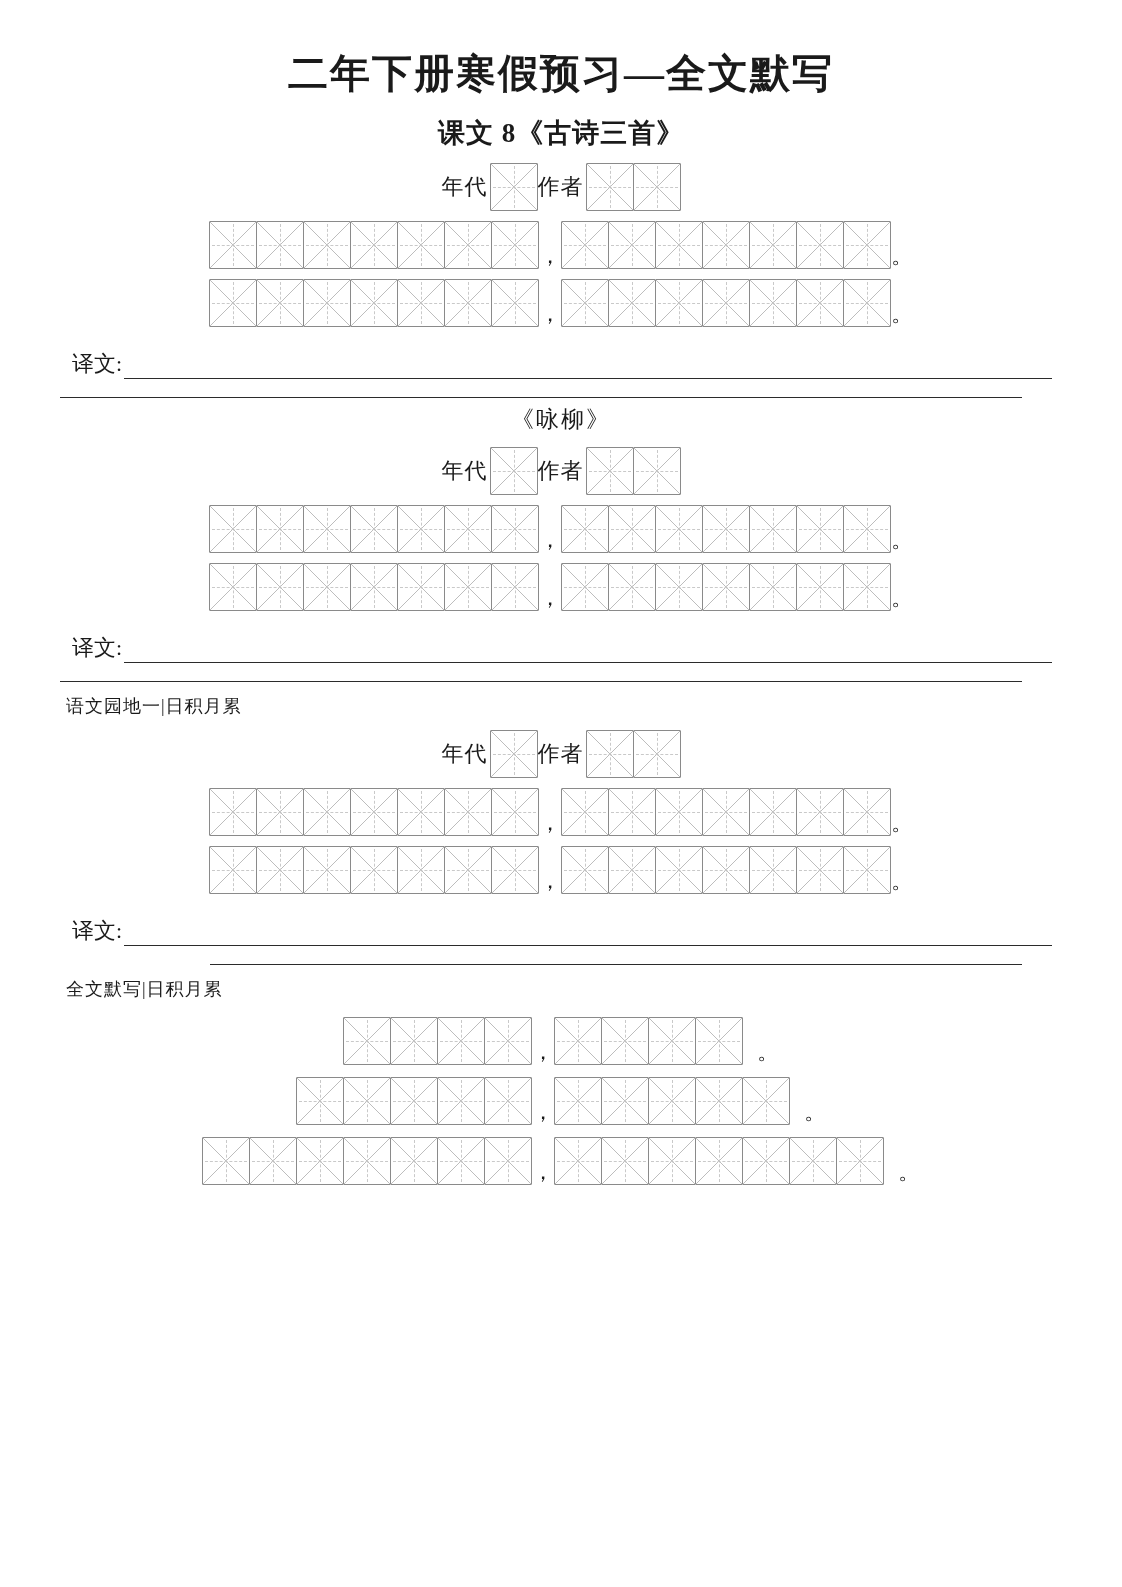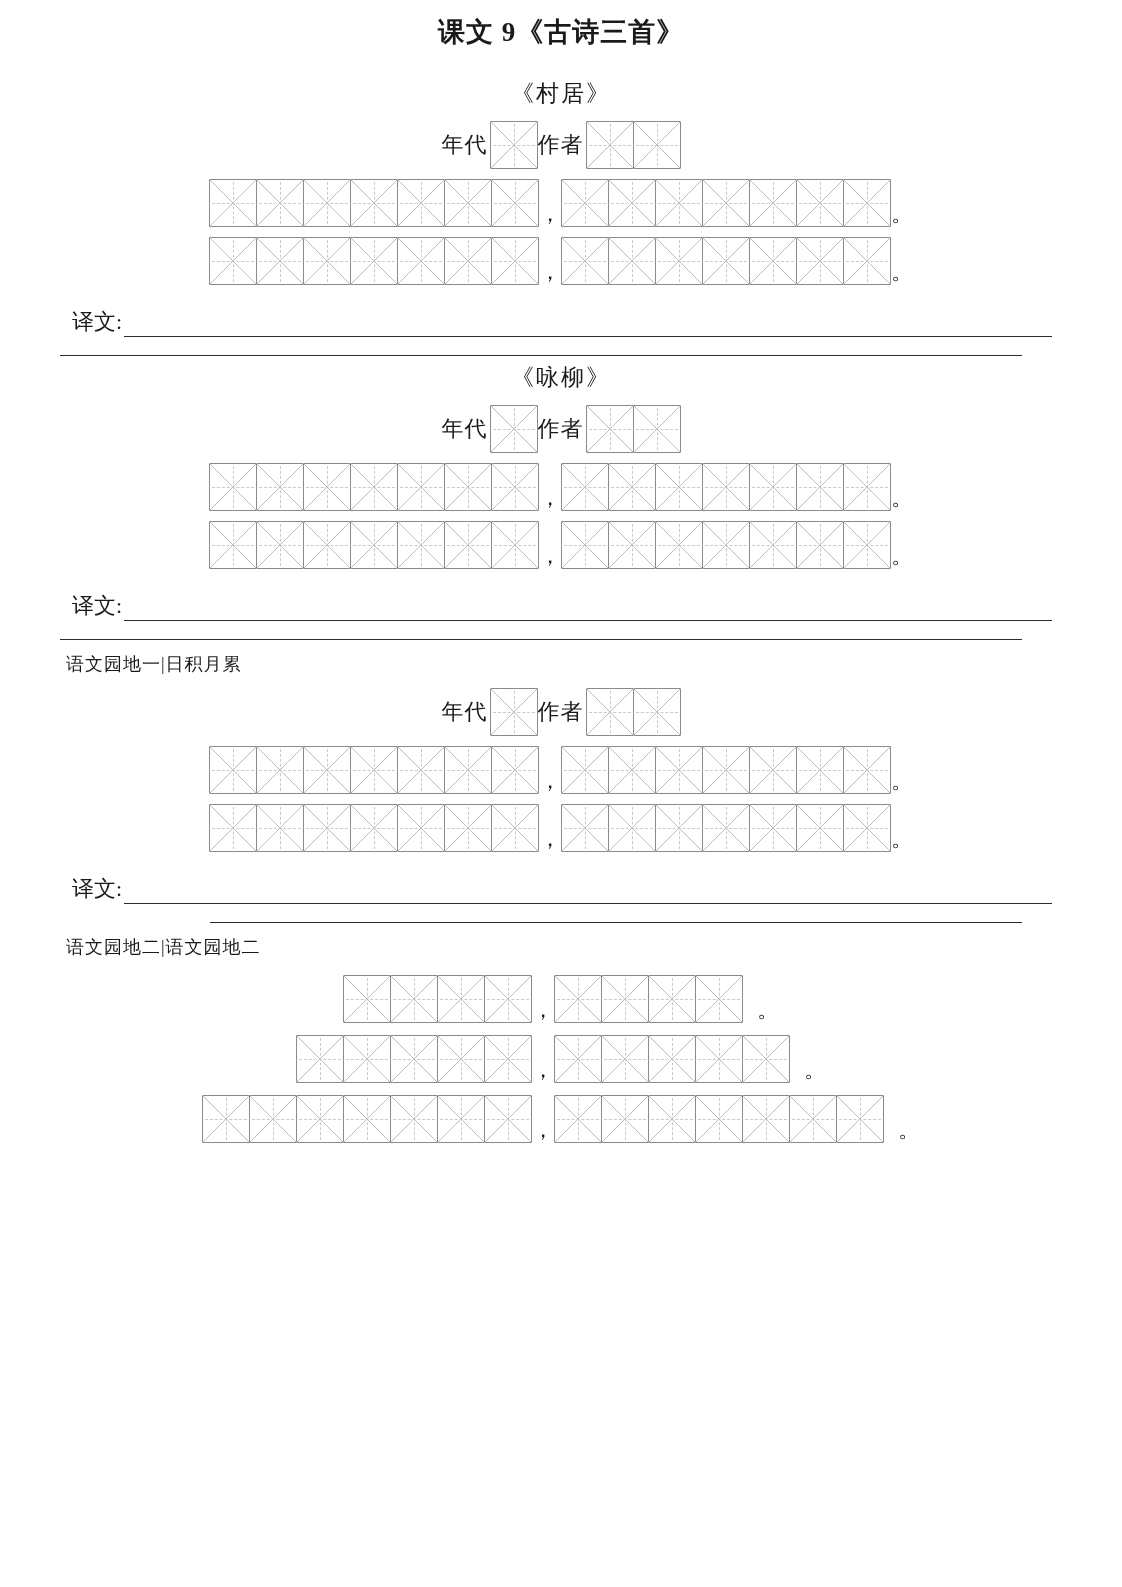--- a/index.html
+++ b/index.html
@@ -150,24 +150,24 @@
     margin-top: 12px;
     padding-left: 6px;
   }
   .tight { margin-top: 6px; }
 </style>
 </head>
 <body>
 
 <div class="page">
 
-  <div class="doc-subtitle">课文 9《古诗三首》</div>
+  <div class="doc-title">二年下册寒假预习—全文默写</div>
+  <div class="doc-subtitle">课文 8《古诗三首》</div>
 
   <div class="section">
-    <div class="poem-title">《村居》</div>
     <div class="meta-row">
       <div class="meta-group">
         <span class="meta-label">年代</span>
         <span class="cells">
           <span class="cell">
               <i class="cross-h"></i>
               <i class="cross-v"></i>
             </span>
         </span>
       </div>
@@ -645,21 +645,21 @@
     </div>
 
     <div class="trans-row">
       <span class="trans-label">译文:</span>
       <span class="trans-line"></span>
     </div>
     <div class="divider indent"></div>
   </div>
 
   <div class="section">
-    <div class="unit-heading">语文园地二|语文园地二</div>
+    <div class="unit-heading">全文默写|日积月累</div>
 
     <div class="line-row" style="margin-top:16px;">
       <span class="cells">
         <span class="cell">
             <i class="cross-h"></i>
             <i class="cross-v"></i>
           </span>
         <span class="cell">
             <i class="cross-h"></i>
             <i class="cross-v"></i>

